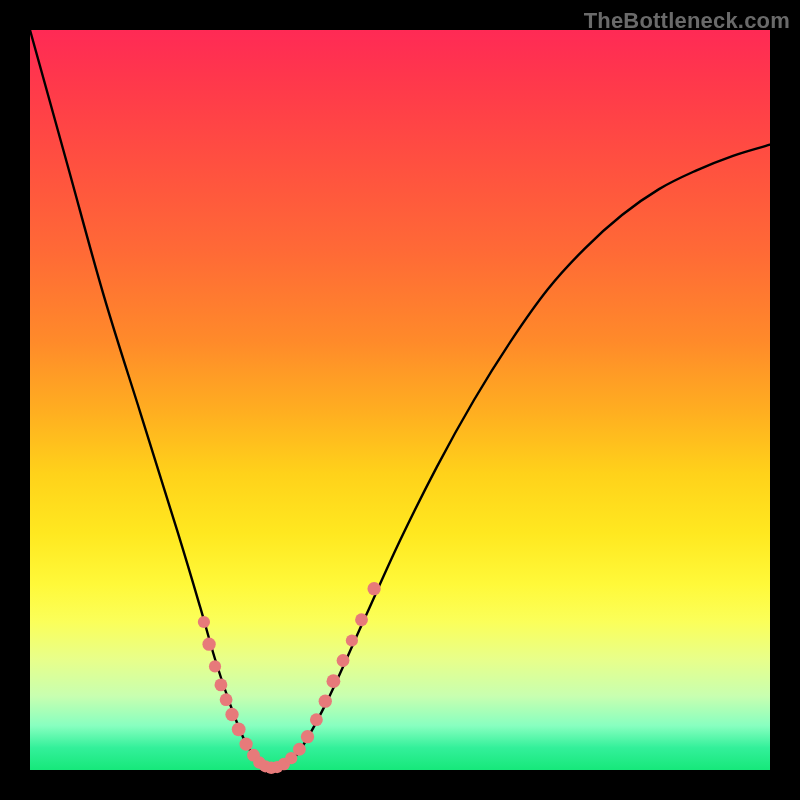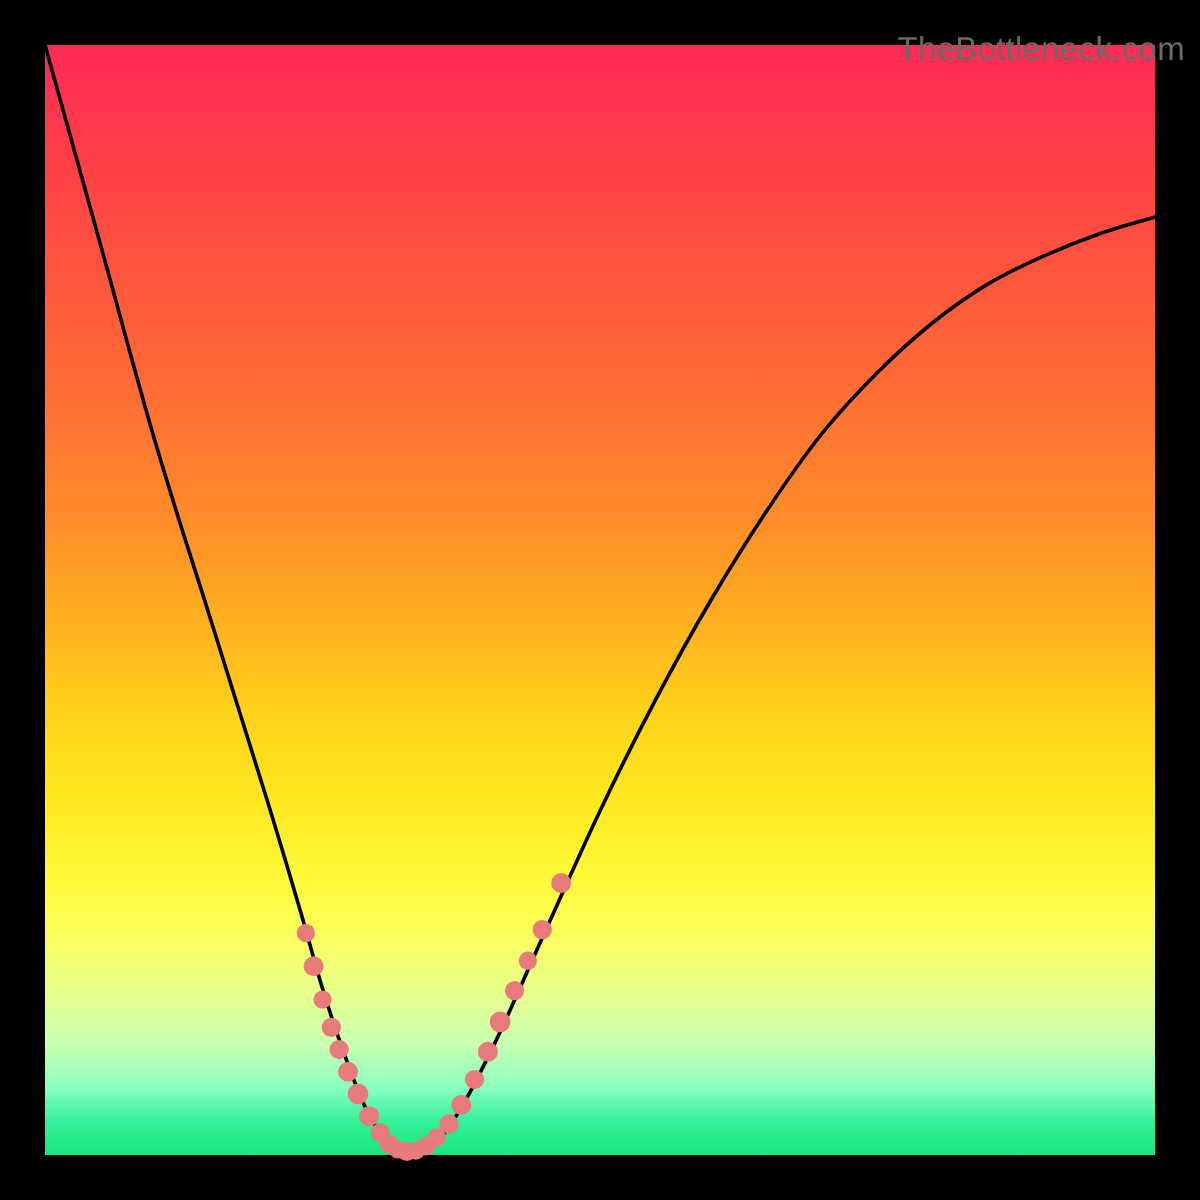--- a/index.html
+++ b/index.html
@@ -40,25 +40,25 @@
       #fbff5a 80%,
       #e8ff8a 85%,
       #c8ffb0 90%,
       #88ffc0 94%,
       #33f09a 97%,
       #16e87a 100%
     );
   }
   .watermark {
     position: absolute;
-    top: 20px;
+    top: 8px;
     right: 10px;
     color: #6a6a6a;
     font-size: 22px;
-    font-weight: 400;
+    font-weight: 700;
     letter-spacing: 0.2px;
     user-select: none;
   }
   svg.curve-layer {
     position: absolute;
     top: 0;
     left: 0;
     width: 740px;
     height: 740px;
     overflow: visible;

